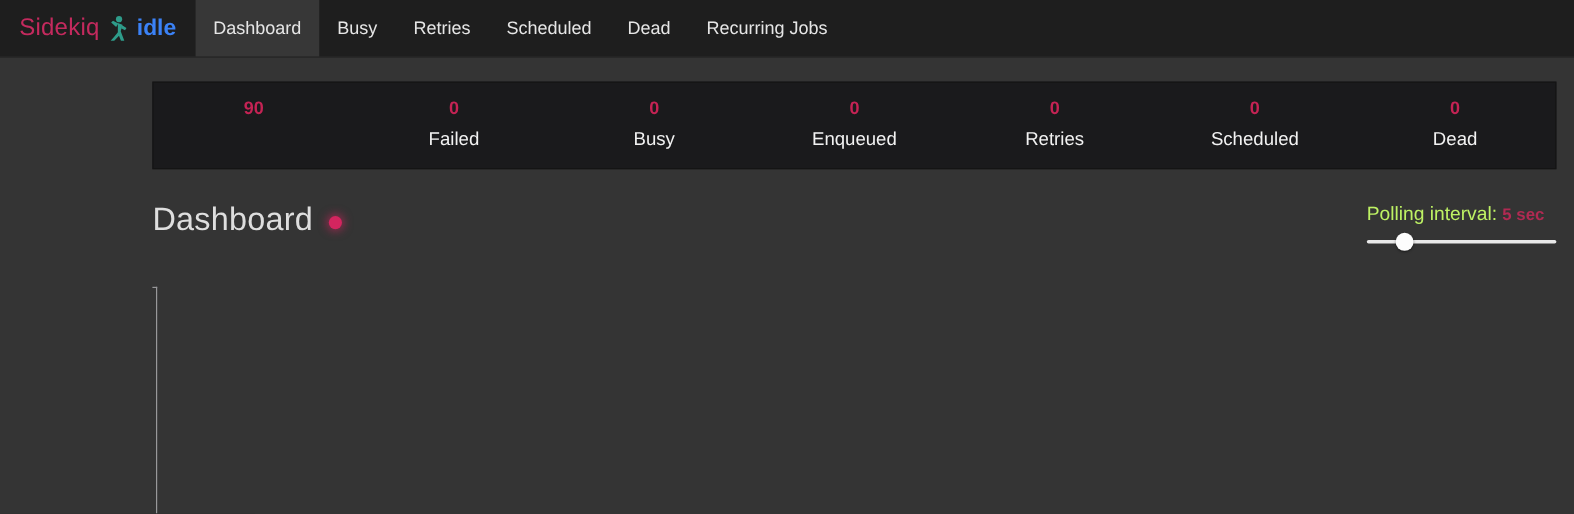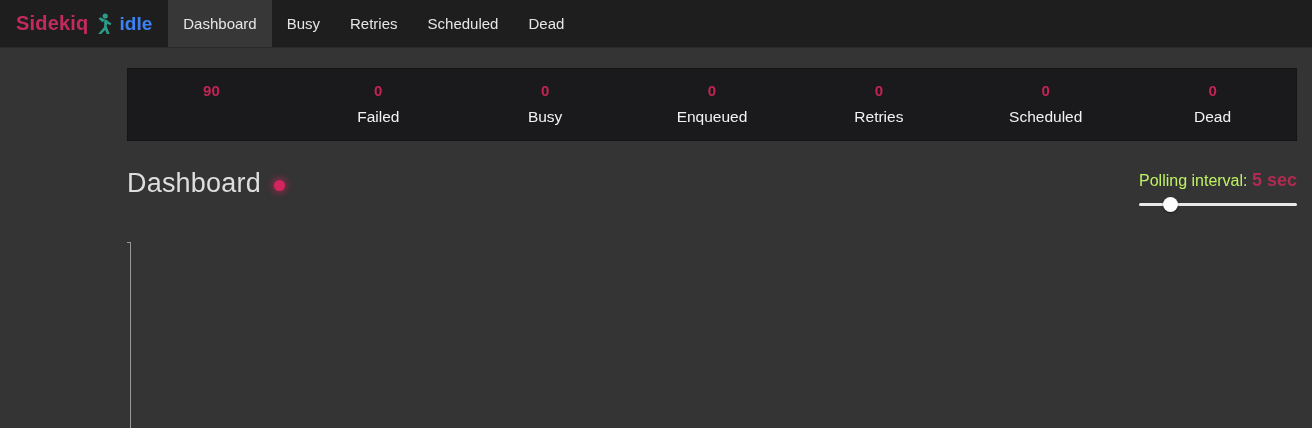--- a/index.html
+++ b/index.html
@@ -28,21 +28,21 @@
   .brand {
     display: flex;
     align-items: center;
     gap: 7px;
     margin-right: 16px;
     cursor: pointer;
   }
   .brand-name {
     color: #c42a5e;
     font-size: 20px;
-    font-weight: 700;
+    font-weight: 400;
     letter-spacing: .2px;
   }
   .brand-icon { display: inline-flex; align-items: center; }
   .brand-status {
     color: #3b82f6;
     font-size: 19px;
     font-weight: 700;
   }
   .nav-links { display: flex; align-items: stretch; list-style: none; }
   .nav-item {
@@ -109,21 +109,21 @@
     box-shadow: 0 0 7px 2px rgba(212, 37, 95, 0.55);
     margin-top: 3px;
   }
 
   .polling {
     width: 158px;
     text-align: left;
     margin-top: 2px;
   }
   .polling-label { font-size: 16px; color: #bef264; }
-  .polling-value { font-size: 18px; color: #b02a52; font-weight: 700; }
+  .polling-value { font-size: 14px; color: #b02a52; font-weight: 700; }
   .polling-slider {
     -webkit-appearance: none;
     appearance: none;
     width: 100%;
     height: 15px;
     background: transparent;
     margin-top: 6px;
     cursor: pointer;
     display: block;
   }
@@ -200,20 +200,21 @@
         </svg>
       </span>
       <span class="brand-status">idle</span>
     </div>
     <ul class="nav-links">
       <li class="nav-item active">Dashboard</li>
       <li class="nav-item">Busy</li>
       <li class="nav-item">Retries</li>
       <li class="nav-item">Scheduled</li>
       <li class="nav-item">Dead</li>
+      <li class="nav-item">Recurring Jobs</li>
     </ul>
   </nav>
 
   <div class="container">
 
     <div class="stats">
       <div class="stat">
         <div class="stat-value">90</div>
       </div>
       <div class="stat">

